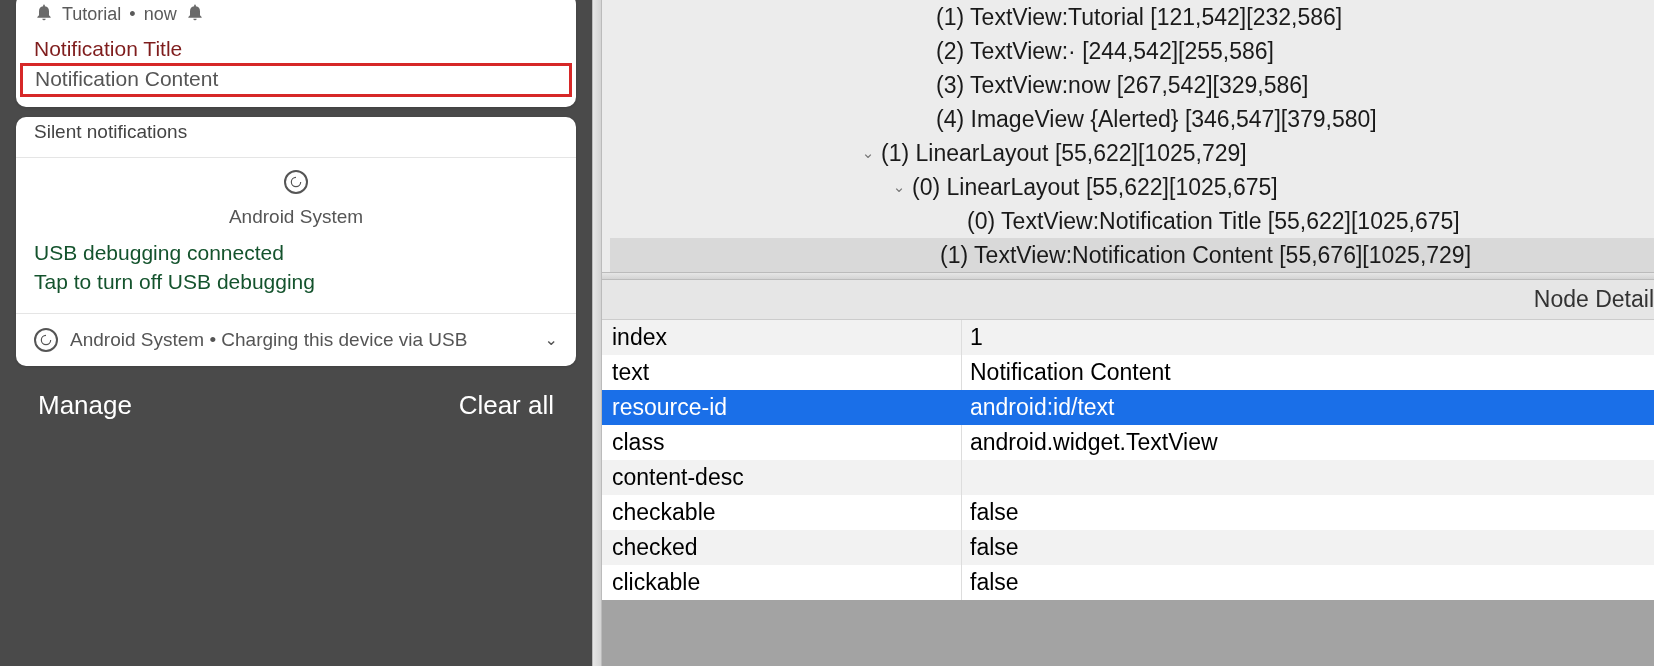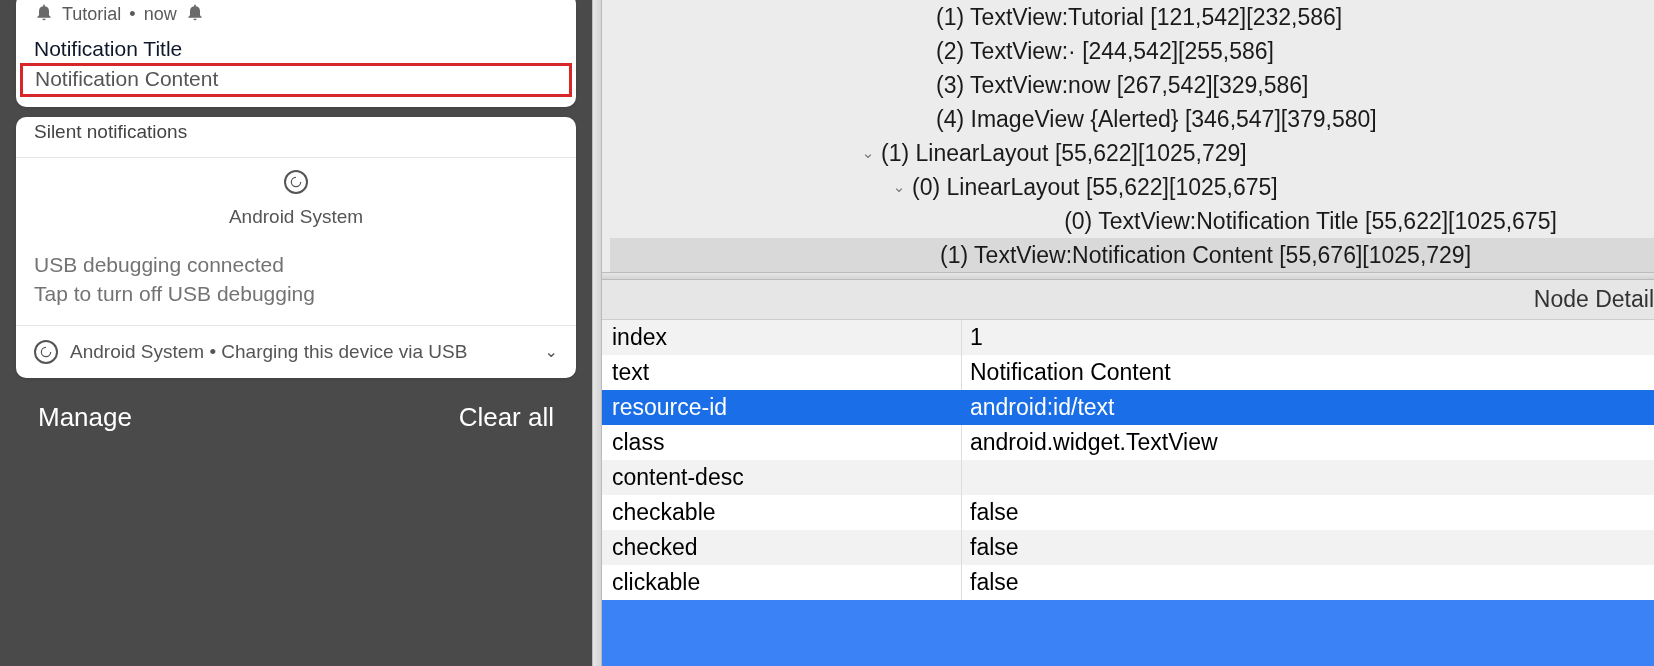--- a/index.html
+++ b/index.html
@@ -40,21 +40,21 @@
     padding: 8px 18px 6px;
     font-size: 18px;
     color: #5a5a5a;
   }
   .notif-header .bell-icon svg, .notif-header .small-bell svg {
     width: 20px; height: 20px; fill: #6a6a6a;
   }
   .notif-title {
     padding: 4px 18px 2px;
     font-size: 21px;
-    color: #0f172a;
+    color: #7f1d1d;
   }
   .notif-content-wrap {
     margin: 0 4px 10px;
     border: 3px solid #d62828;
     padding: 1px 12px 3px;
   }
   .notif-content {
     font-size: 21px;
     color: #555;
   }
@@ -76,24 +76,23 @@
   .sys-icon {
     width: 24px; height: 24px;
     border: 2px solid #555;
     border-radius: 50%;
     display: flex; align-items: center; justify-content: center;
     font-size: 14px; font-weight: bold; color: #555;
   }
   .sys-body {
     padding: 4px 18px 16px;
     font-size: 21px;
-    color: #737373;
+    color: #14532d;
     line-height: 1.4;
     border-bottom: 1px solid #e5e5e5;
-    margin-top: 12px;
   }
   .sys-collapsed {
     display: flex;
     align-items: center;
     padding: 14px 18px;
     font-size: 19px;
     color: #555;
   }
   .chev { margin-left: auto; font-size: 16px; color: #555; }
   .actions-row {
@@ -126,40 +125,40 @@
     display: inline-block;
     color: #777;
     font-size: 15px;
     text-align: center;
     margin-right: 4px;
   }
   .tree-text { }
   .ind-0 { padding-left: 304px; }
   .ind-1 { padding-left: 249px; }
   .ind-2 { padding-left: 280px; }
-  .ind-3 { padding-left: 335px; justify-content: center; }
+  .ind-3 { padding-left: 335px; }
   .ind-3b { padding-left: 308px; }
   
   .h-splitter {
     height: 8px;
     background: linear-gradient(#e6e6e6, #d4d4d4);
     border-top: 1px solid #bbb;
     border-bottom: 1px solid #bbb;
   }
   .detail-header {
     padding: 6px 0 6px 20px;
     font-size: 23px;
     color: #333;
     background: #e6e6e6;
     border-bottom: 1px solid #ccc;
     text-align: right;
   }
   .detail-table {
     flex: 1;
-    background: #3b82f6;
+    background: #a3a3a3;
     overflow: hidden;
   }
   .dt-row {
     display: flex;
     height: 35px;
     align-items: center;
     font-size: 23px;
   }
   .dt-row:nth-child(odd) { background: #f2f2f2; }
   .dt-row:nth-child(even) { background: #fff; }

